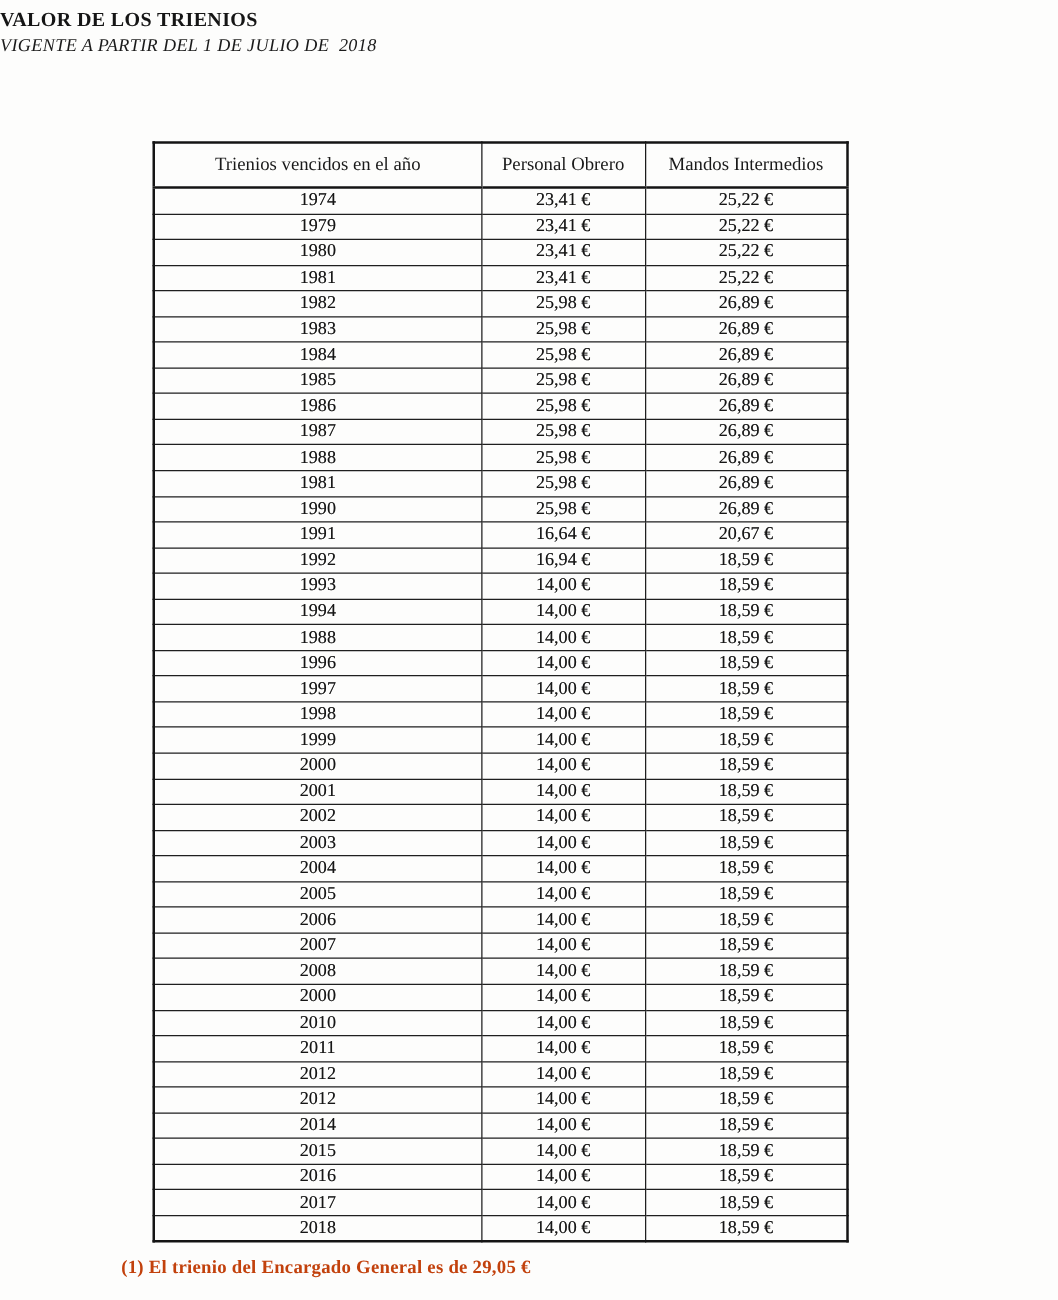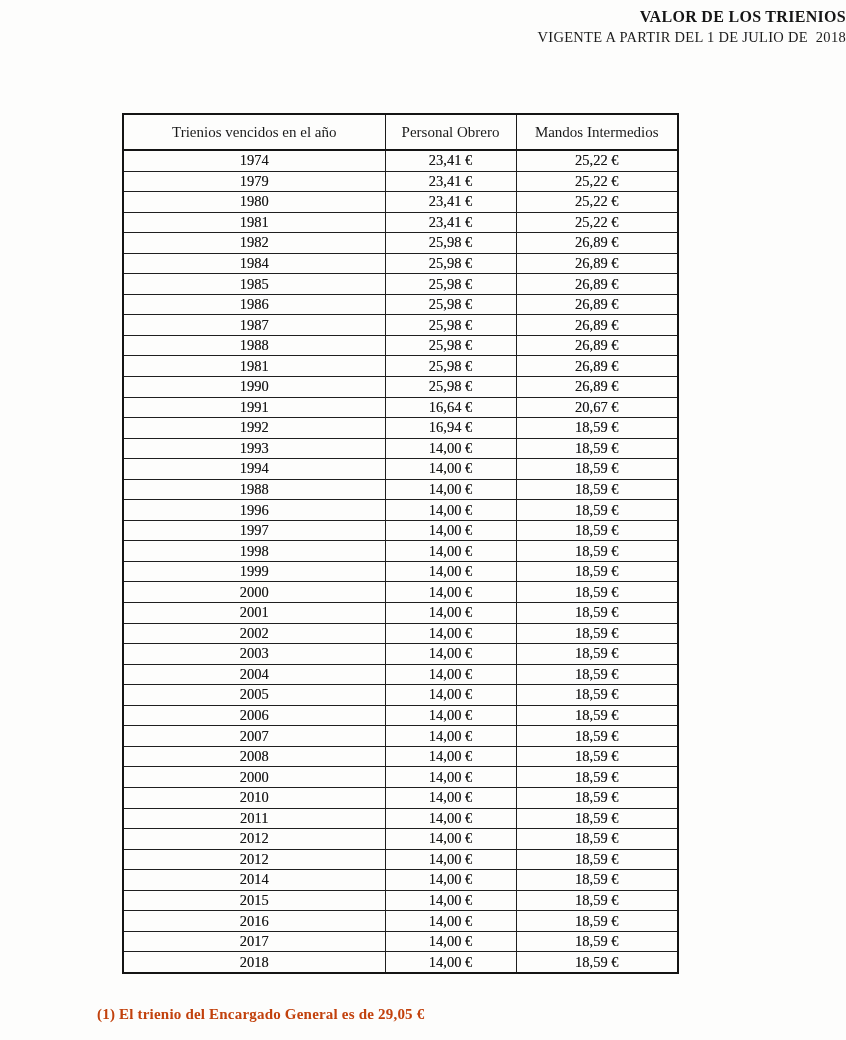--- a/index.html
+++ b/index.html
@@ -18,34 +18,35 @@
     position: relative;
     width: 846px;
     height: 1040px;
     background: #fdfdfc;
   }
   .titles {
     position: absolute;
     top: 8px;
     left: 0;
     width: 846px;
-    text-align: right;
+    text-align: left;
   }
   .doc-title {
     font-size: 16px;
     font-weight: bold;
     letter-spacing: 0.3px;
     color: #151515;
   }
   .doc-subtitle {
     font-size: 14.5px;
     margin-top: 3px;
     letter-spacing: 0.3px;
     white-space: pre;
     color: #1b1b1b;
+    font-style: italic;
   }
   table.trienios {
     position: absolute;
     left: 122px;
     top: 93px;
     width: 555px;
     border-collapse: collapse;
     table-layout: fixed;
     border: 2.2px solid #141414;
     margin-top: 20px;
@@ -127,20 +128,25 @@
           <td>1981</td>
           <td>23,41 €</td>
           <td>25,22 €</td>
         </tr>
         <tr>
           <td>1982</td>
           <td>25,98 €</td>
           <td>26,89 €</td>
         </tr>
         <tr>
+          <td>1983</td>
+          <td>25,98 €</td>
+          <td>26,89 €</td>
+        </tr>
+        <tr>
           <td>1984</td>
           <td>25,98 €</td>
           <td>26,89 €</td>
         </tr>
         <tr>
           <td>1985</td>
           <td>25,98 €</td>
           <td>26,89 €</td>
         </tr>
         <tr>

